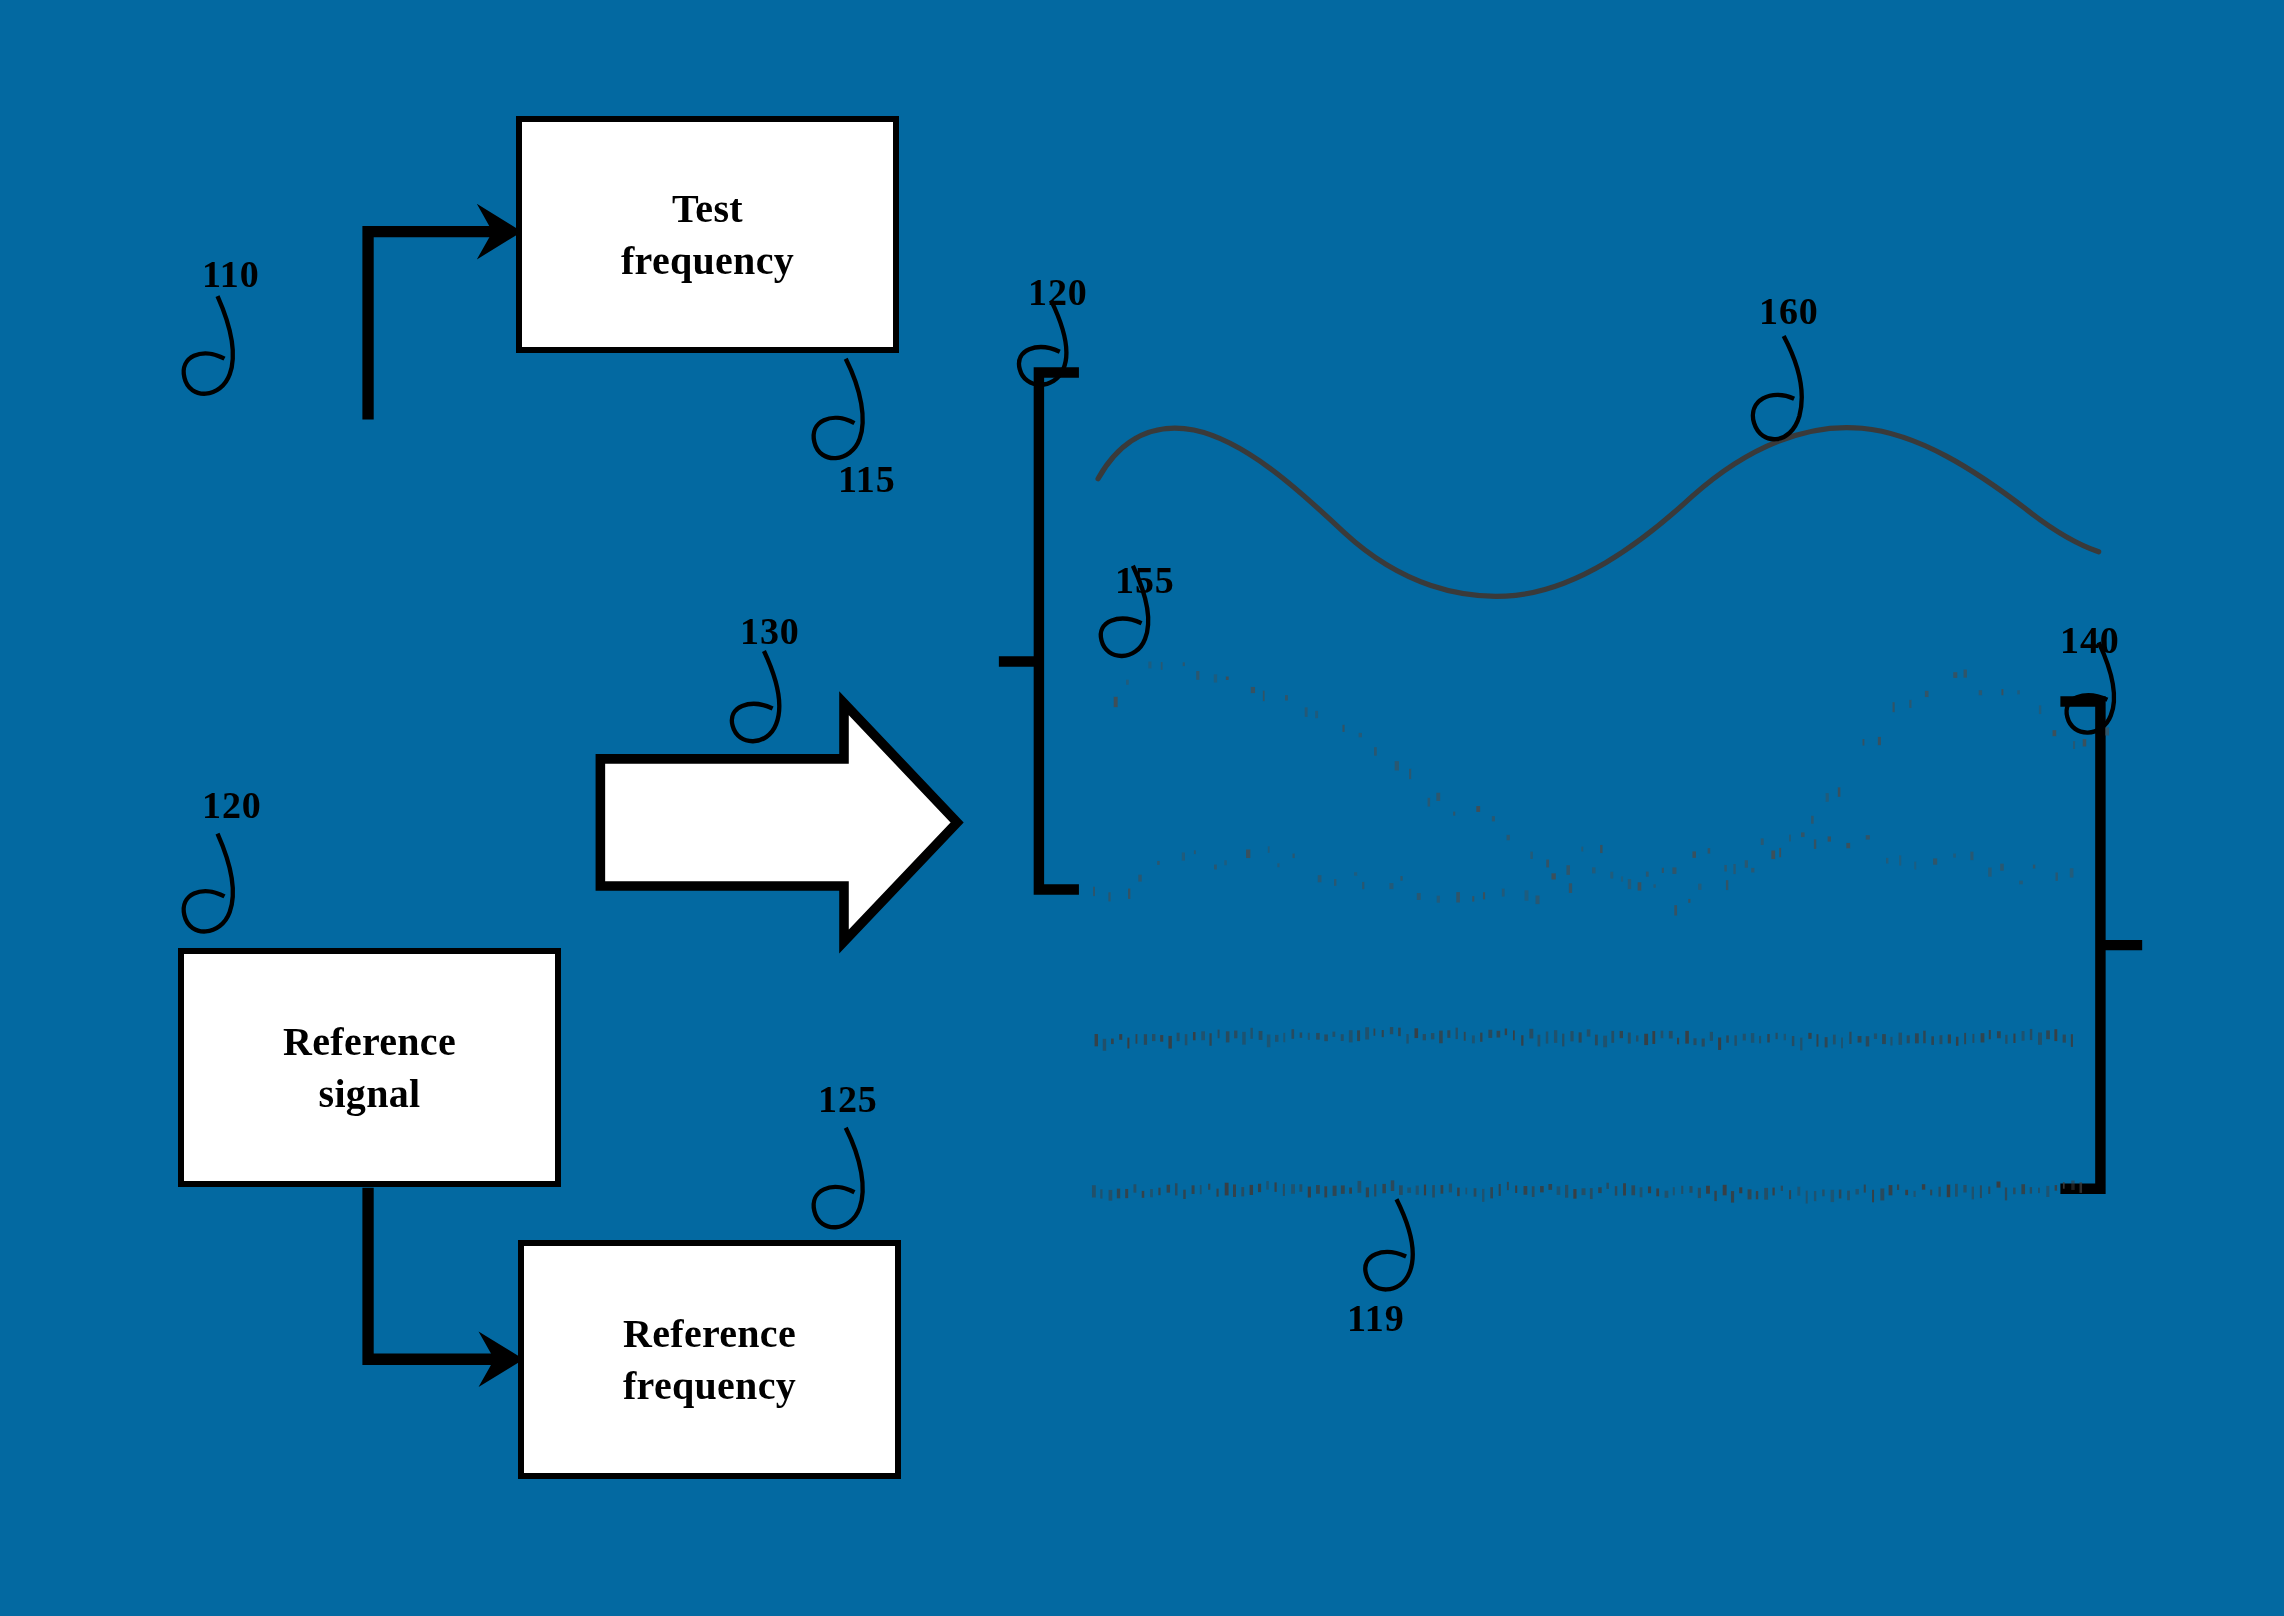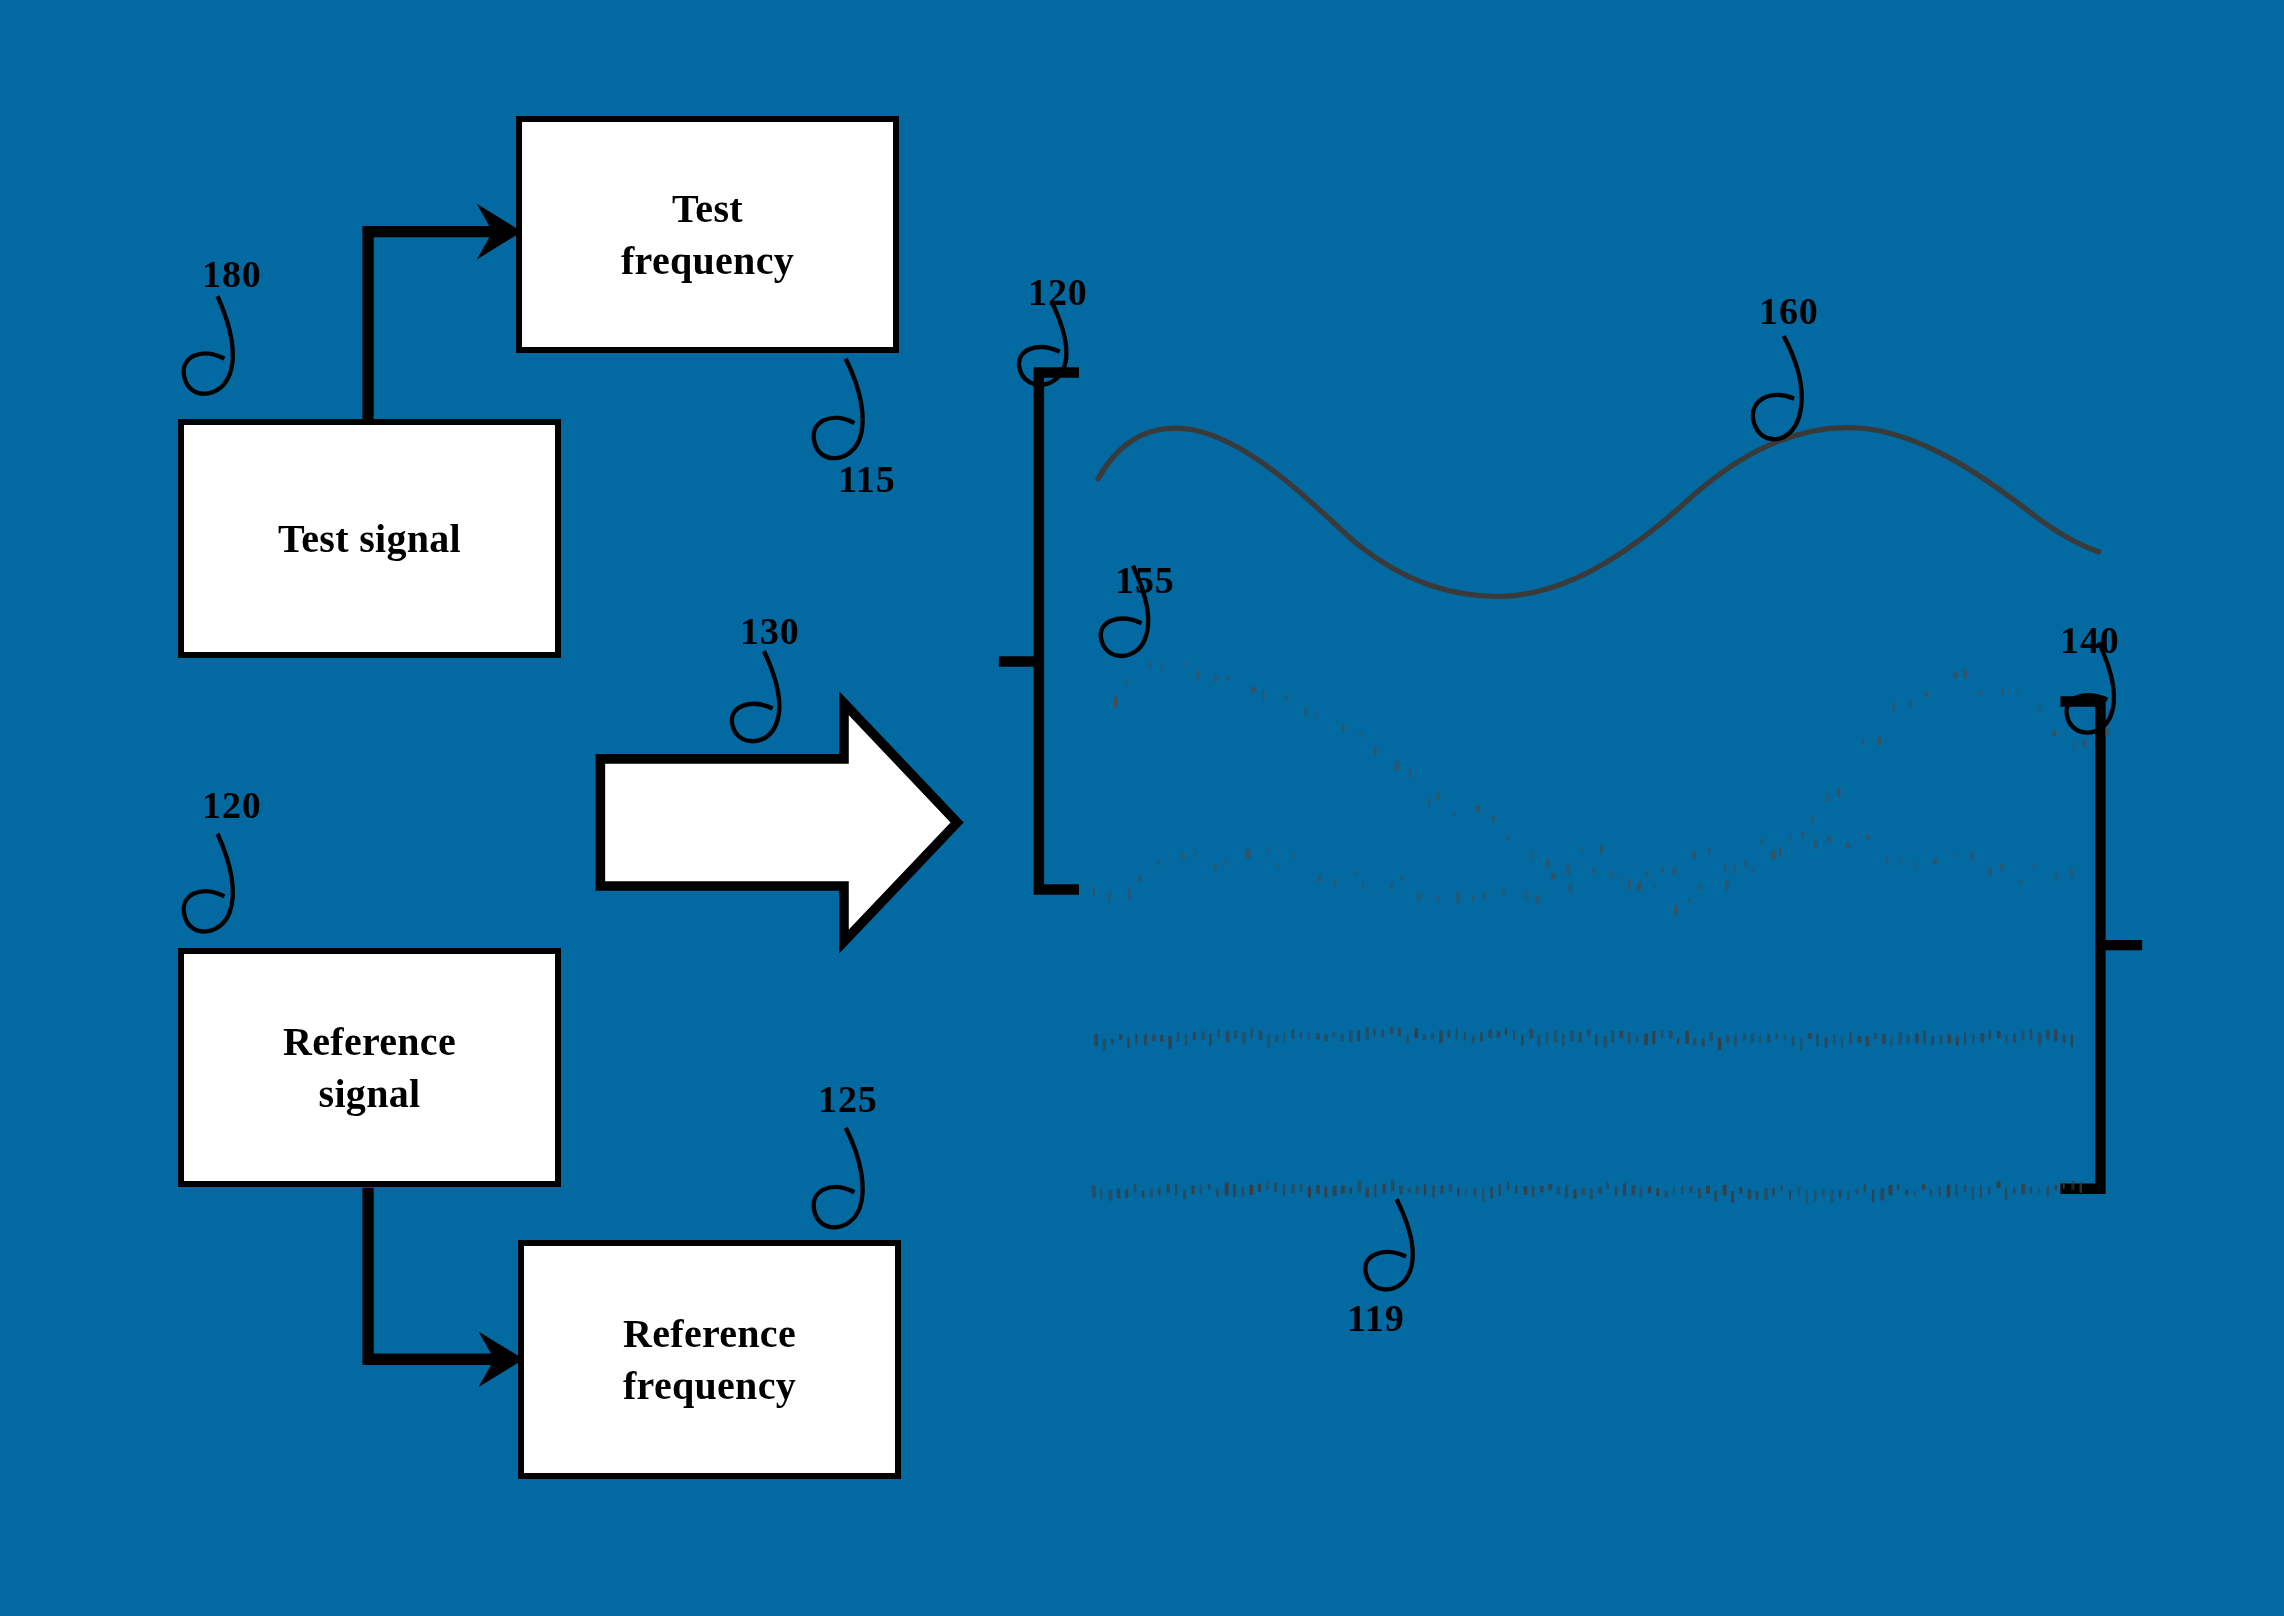--- a/index.html
+++ b/index.html
@@ -475,35 +475,32 @@
         <rect x="2380.5" y="1356.6" width="3.9" height="10.8" fill="#3c3c3c" opacity="0.54"></rect>
         <rect x="2390.0" y="1358.7" width="2.9" height="12.1" fill="#3c3c3c" opacity="0.79"></rect>
       </g>
   </svg>
 
   <div class="blk" id="blk-test-frequency" style="left: 516px; top: 116px; width: 383px; height: 237px;">
     <span class="blk-label">Test
 frequency</span>
   </div>
 
-  <div class="blk" id="blk-test-signal" style="left: 178px; top: 419px; width: 383px; height: 239px;">
-    <span class="blk-label">Test signal</span>
-  </div>
 
   <div class="blk" id="blk-reference-signal" style="left: 178px; top: 948px; width: 383px; height: 239px;">
     <span class="blk-label">Reference
 signal</span>
   </div>
 
   <div class="blk" id="blk-reference-frequency" style="left: 518px; top: 1240px; width: 383px; height: 239px;">
     <span class="blk-label">Reference
 frequency</span>
   </div>
 
-  <span class="num" style="left: 202px; top: 252px;">180</span>
+  <span class="num" style="left: 202px; top: 252px;">110</span>
   <span class="num" style="left: 838px; top: 457px;">115</span>
   <span class="num" style="left: 202px; top: 783px;">120</span>
   <span class="num" style="left: 818px; top: 1077px;">125</span>
   <span class="num" style="left: 740px; top: 609px;">130</span>
   <span class="num" style="left: 2060px; top: 618px;">140</span>
   <span class="num" style="left: 1347px; top: 1296px;">119</span>
   <span class="num" style="left: 1028px; top: 270px;">120</span>
   <span class="num" style="left: 1115px; top: 558px;">155</span>
   <span class="num" style="left: 1759px; top: 289px;">160</span>
 

